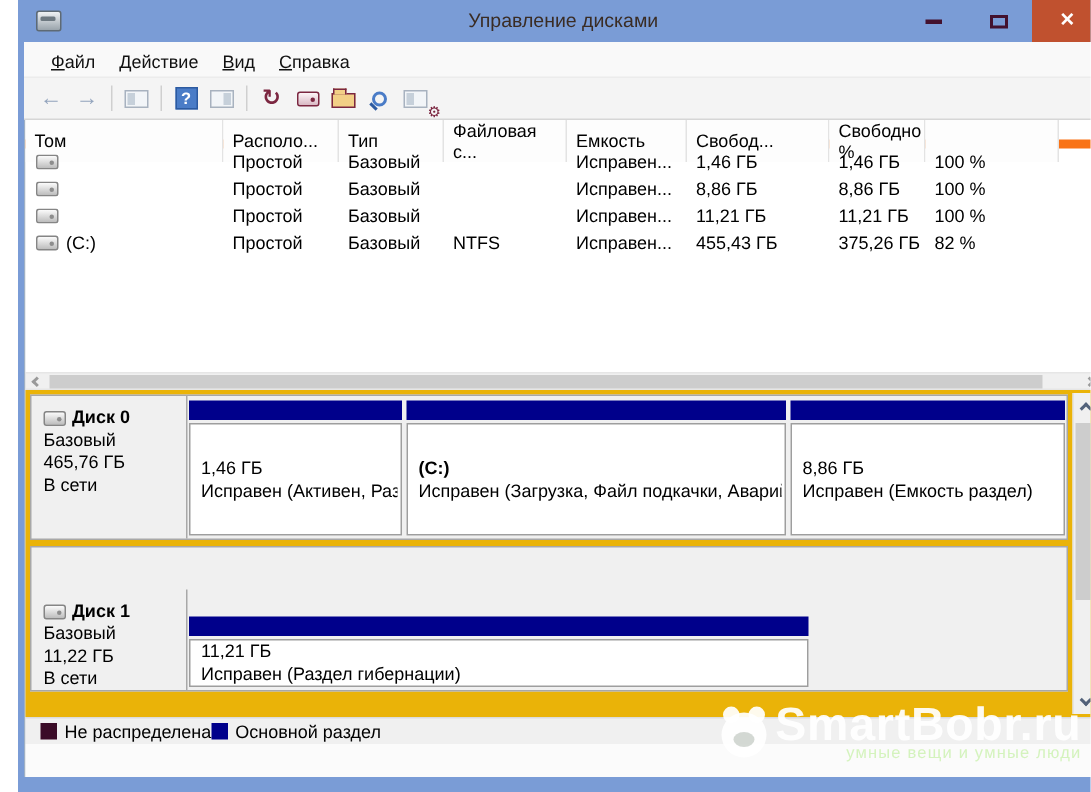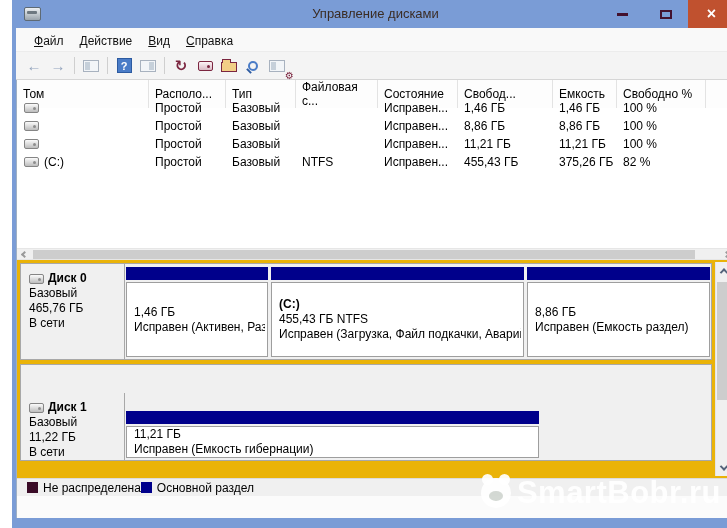--- a/index.html
+++ b/index.html
@@ -201,23 +201,22 @@
   </div>
 
   <div class="client">
 
     <div class="list-pane">
       <div class="lrow header">
         <div class="hcell">Том</div>
         <div class="hcell">Располо...</div>
         <div class="hcell">Тип</div>
         <div class="hcell">Файловая с...</div>
-        <div class="hcell">Состояние</div>
+        <div class="hcell">Емкость</div>
         <div class="hcell">Свобод...</div>
-        <div class="hcell">Емкость</div>
         <div class="hcell">Свободно %</div>
         <div class="hcell"></div>
       </div>
 
       <div class="lrow">
         <div class="dcell volcell">
             <span class="vol-ico"></span>
             <span></span>
           </div>
         <div class="dcell">Простой</div>
@@ -296,21 +295,20 @@
             <div class="pbar" style="background-color: rgb(0, 0, 139);"></div>
             <div class="pbox">
               <div class="pline">1,46 ГБ</div>
               <div class="pline">Исправен (Активен, Раз</div>
             </div>
           </div>
           <div class="part" style="width:253px">
             <div class="pbar" style="background-color: rgb(0, 0, 139);"></div>
             <div class="pbox">
               <div class="pline title">(C:)</div>
-              <div class="pline">455,43 ГБ NTFS</div>
               <div class="pline">Исправен (Загрузка, Файл подкачки, Аварий</div>
             </div>
           </div>
           <div class="part" style="width:183px">
             <div class="pbar" style="background-color: rgb(0, 0, 139);"></div>
             <div class="pbox">
               <div class="pline">8,86 ГБ</div>
               <div class="pline">Исправен (Емкость раздел)</div>
             </div>
           </div>
@@ -325,21 +323,21 @@
             </div>
           <div>Базовый</div>
           <div>11,22 ГБ</div>
           <div>В сети</div>
         </div>
         <div class="parts">
           <div class="part" style="width:413px">
             <div class="pbar" style="background-color: rgb(0, 0, 139);"></div>
             <div class="pbox">
               <div class="pline">11,21 ГБ</div>
-              <div class="pline">Исправен (Емкость гибернации)</div>
+              <div class="pline">Исправен (Раздел гибернации)</div>
             </div>
           </div>
         </div>
       </div>
 
       <div class="vscroll">
         <div class="vbtn up">
             <span class="chev up"></span>
           </div>
         <div class="vthumb"></div>
@@ -361,16 +359,17 @@
     </div>
     <div class="bottomfill"></div>
   </div>
 
   <div class="watermark">
     <span class="wm-logo">
         <span class="wm-muzzle"></span>
       </span>
     <span class="wm-text">
       <span class="wm-brand">SmartBobr.ru</span>
+      <span class="wm-tagline">умные вещи и умные люди</span>
     </span>
   </div>
 
 </div>
 
 </body></html>

